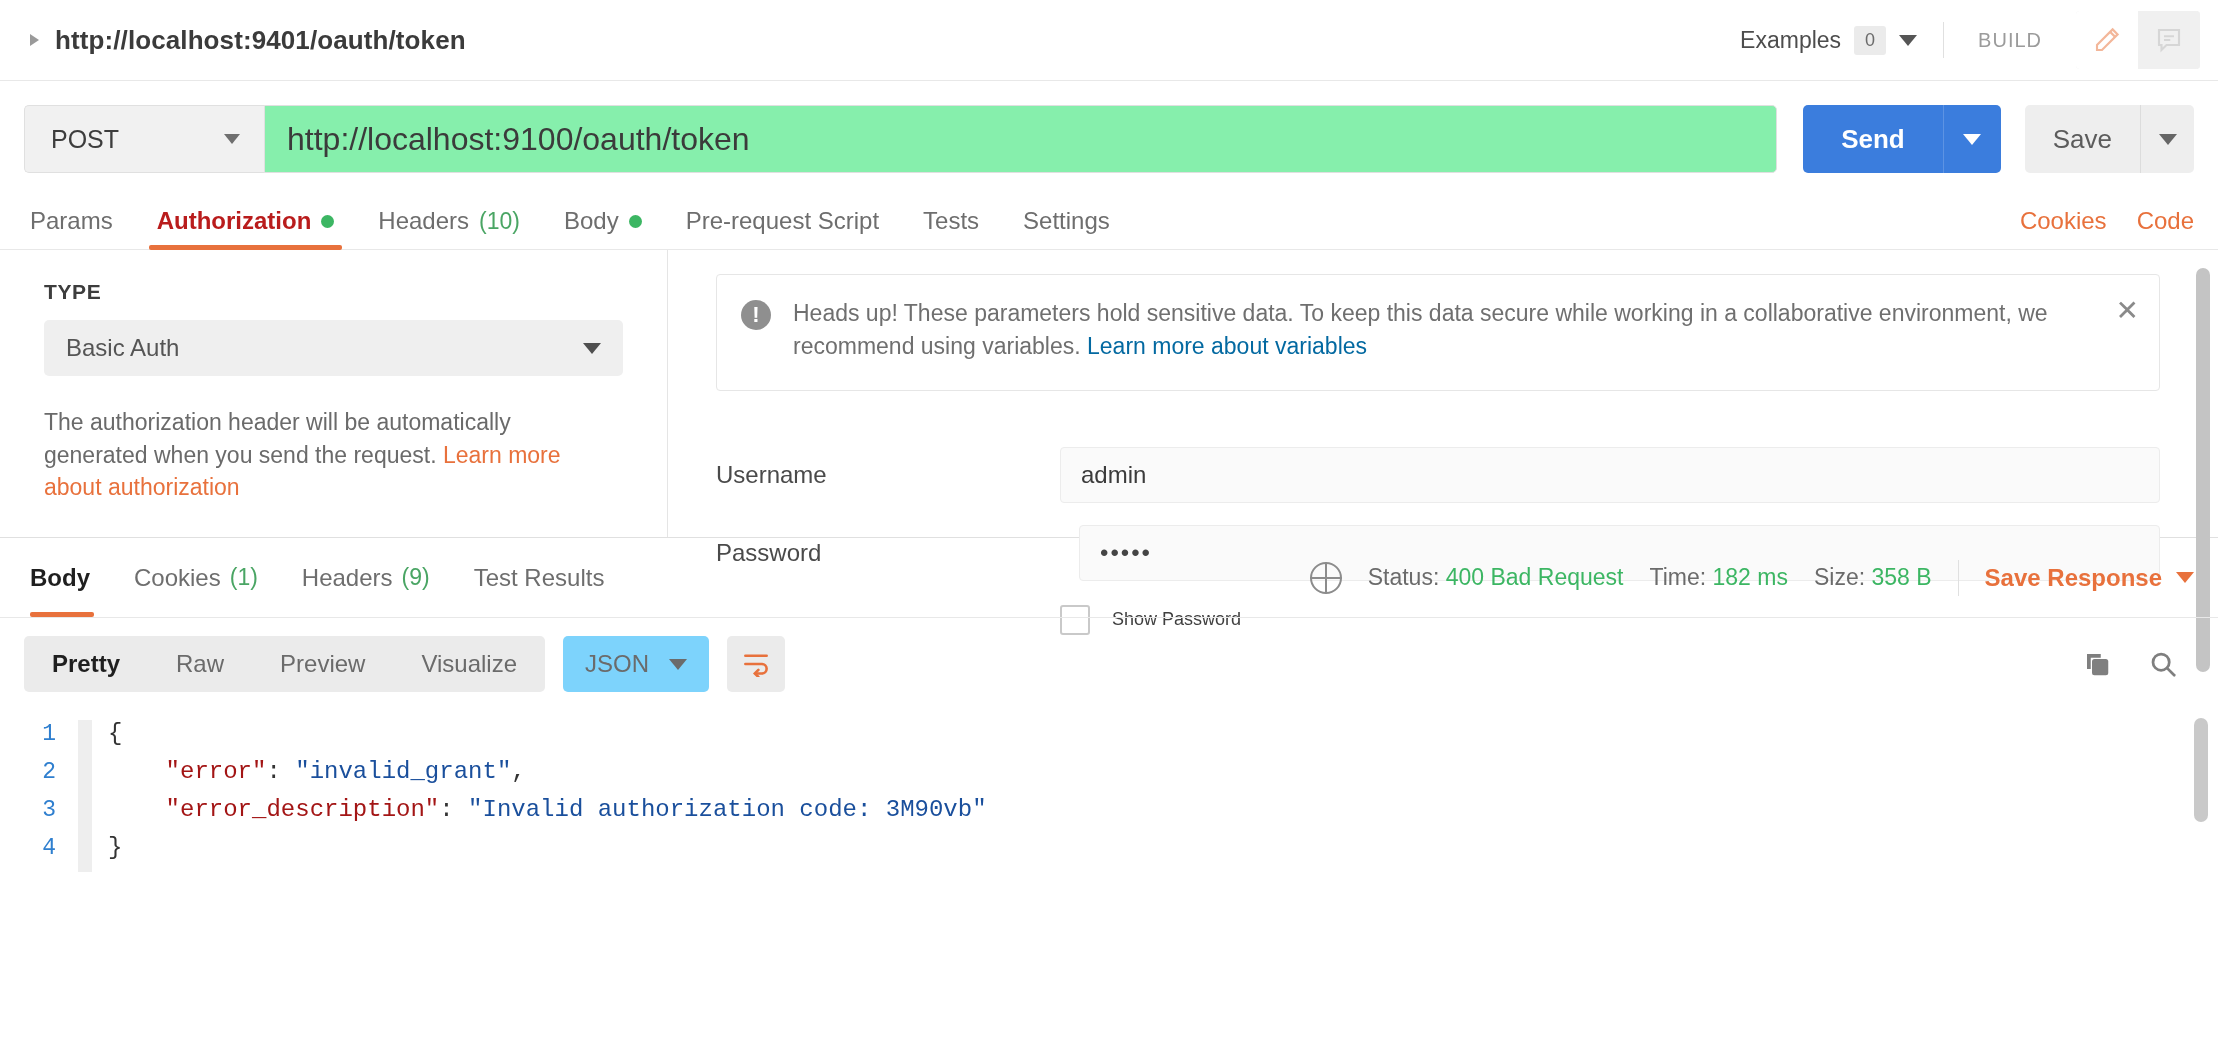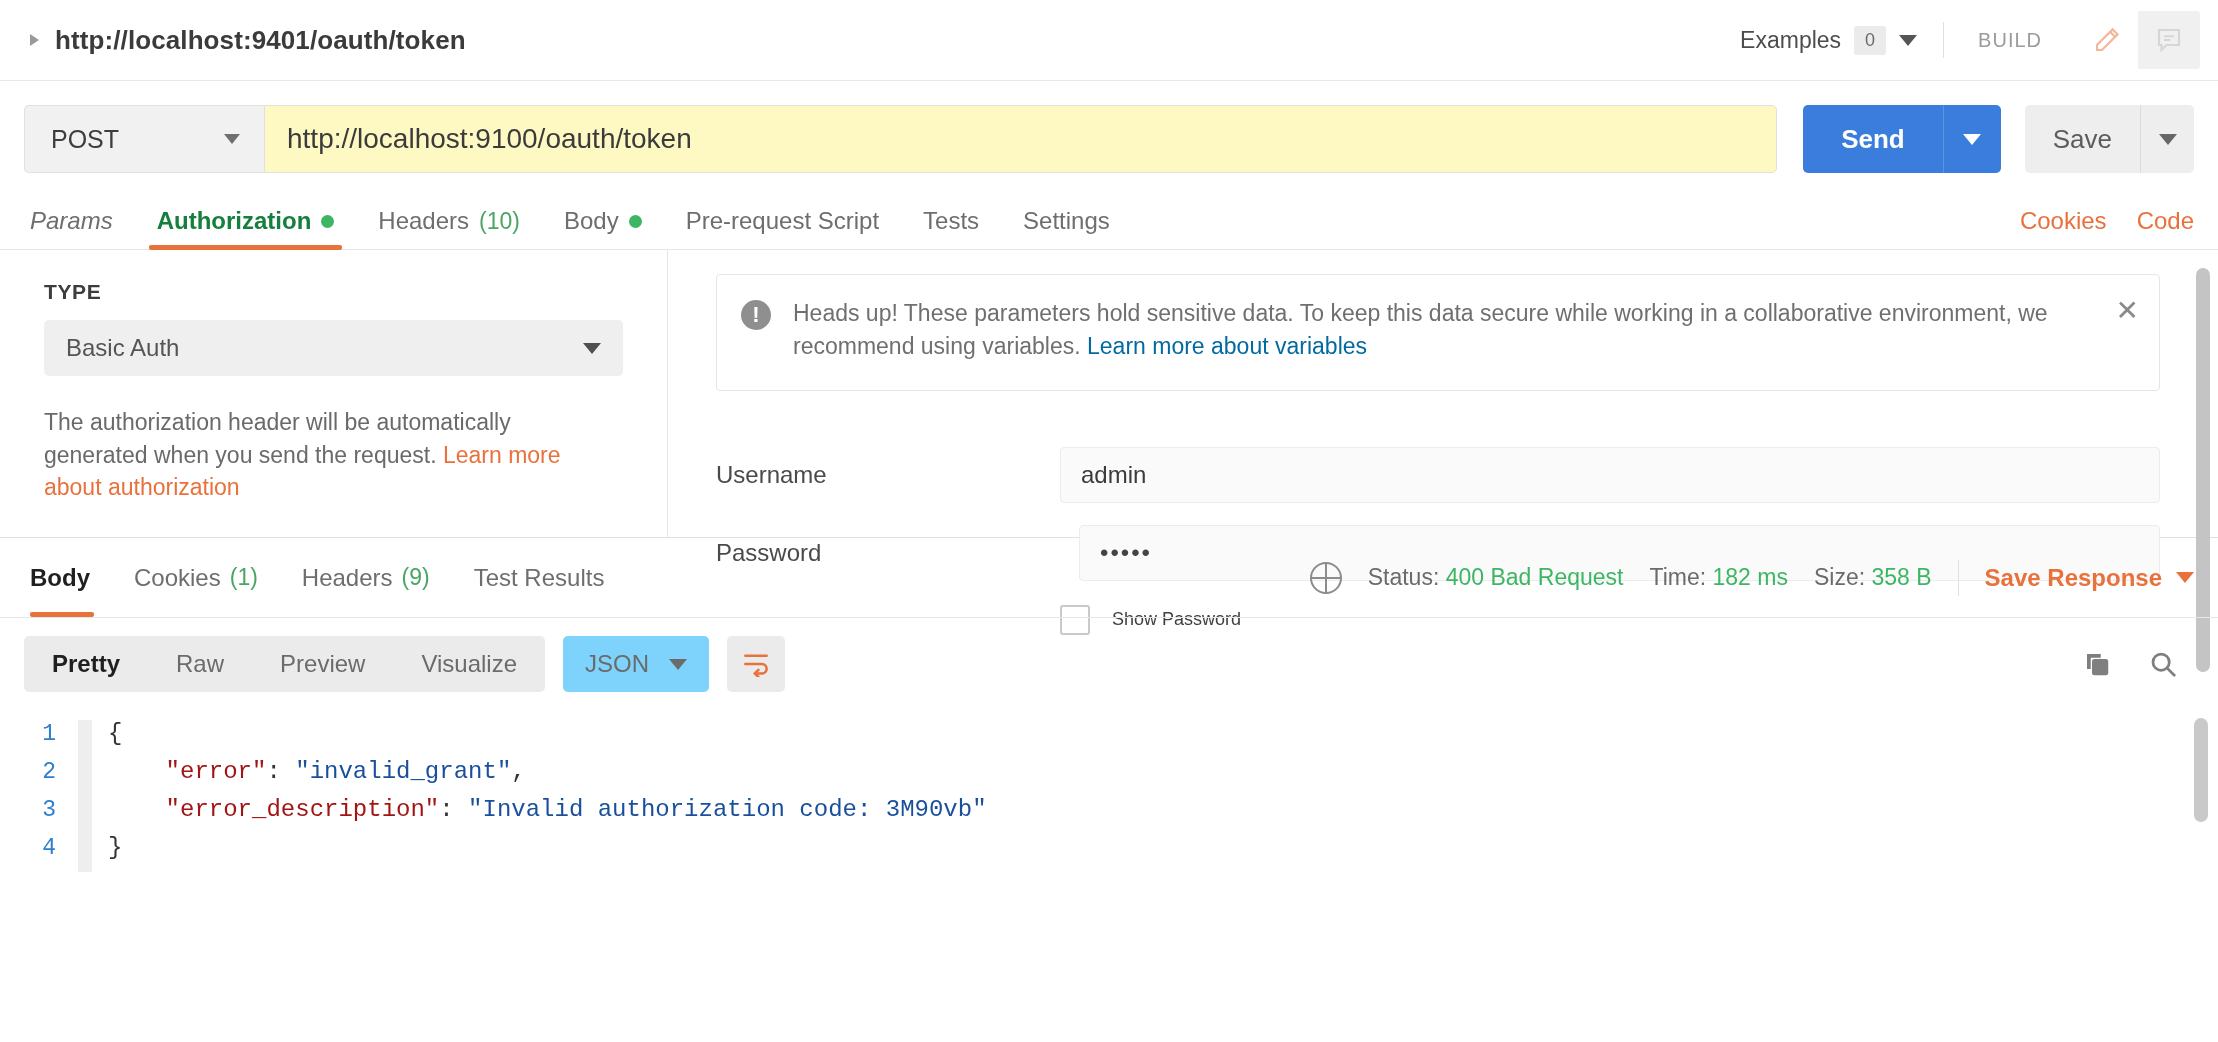--- a/index.html
+++ b/index.html
@@ -72,26 +72,26 @@
     border: 1px solid #e0e0e0;
     border-right: none;
     border-radius: 5px 0 0 5px;
     display: flex; align-items: center; justify-content: space-between;
     padding: 0 24px 0 26px;
     font-size: 25px; color: #3d3d3d;
   }
   .method-select .caret-down { border-top-color: #6f6f6f; border-left-width: 8px; border-right-width: 8px; border-top-width: 10px;}
   .url-input {
     flex: 1; height: 68px;
-    background: #fef9c3;
+    background: #86efac;
     border: 1px solid #e0e0e0;
     border-radius: 0 5px 5px 0;
     display: flex; align-items: center;
     padding: 0 22px;
-    font-size: 28px; color: #3b3b3b; text-align: right;
+    font-size: 32px; color: #3b3b3b; text-align: right;
   }
   .send-grp { display: flex; margin-left: 26px; }
   .send-btn {
     height: 68px; background: #3b7ddd; color: #fff;
     font-size: 26px; font-weight: bold;
     display: flex; align-items: center; justify-content: center;
     padding: 0 38px; border-radius: 5px 0 0 5px;
   }
   .send-caret {
     height: 68px; width: 58px; background: #3b7ddd;
@@ -122,22 +122,22 @@
     padding: 0 24px;
     height: 55px;
     position: relative;
   }
   .tab {
     display: flex; align-items: center; gap: 10px;
     font-size: 24px; color: #6e6e6e;
     padding: 0 22px 14px 22px;
     position: relative;
   }
-  .tab:first-child { padding-left: 6px; font-style: italic; }
-  .tab.active { color: #15803d; font-weight: bold; text-align: right; }
+  .tab:first-child { padding-left: 6px; }
+  .tab.active { color: #b91c1c; font-weight: bold; text-align: right; }
   .tab.active::after {
     content: ""; position: absolute; left: 14px; right: 14px; bottom: -1px;
     height: 5px; background: #e8713c; border-radius: 2px;
   }
   .dot { width: 13px; height: 13px; border-radius: 50%; background: #3cb663; display: inline-block; }
   .cnt { color: #4aa564; font-size: 23px; }
   .tabs-right {
     margin-left: auto; display: flex; gap: 30px; padding-bottom: 14px;
   }
   .link-orange { color: #e8713c; font-size: 24px; }

